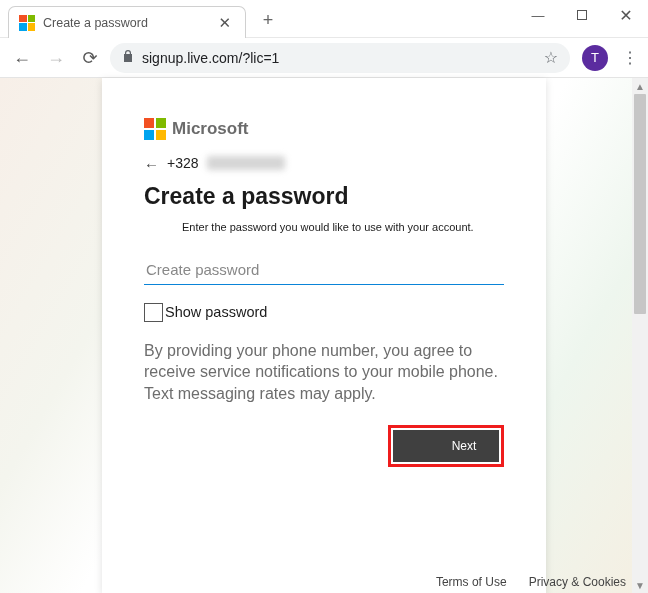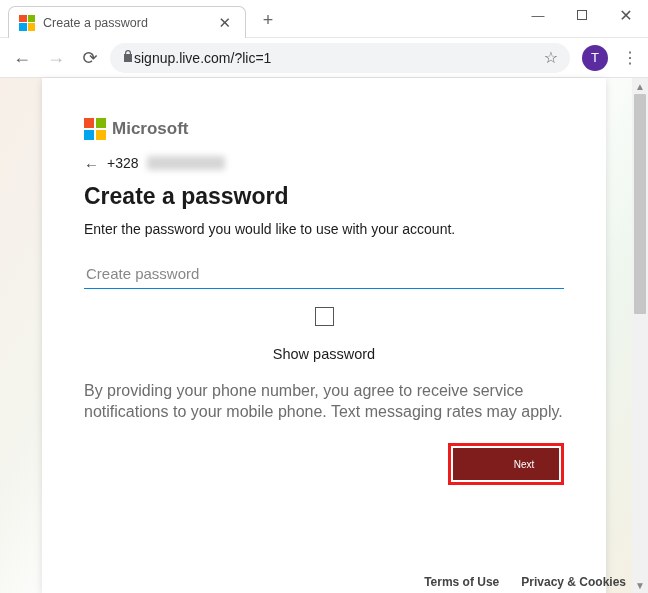--- a/index.html
+++ b/index.html
@@ -16,62 +16,62 @@
   .newtab { margin-top: 10px; margin-left: 10px; font-size: 18px; color: #666; width: 24px; text-align: center; }
   .win-controls { margin-left: auto; display: flex; }
   .win-controls div { width: 44px; height: 30px; display:flex; align-items:center; justify-content:center; color:#555; font-size:13px; }
   .win-controls .sq { border:1px solid #555; width:10px; height:10px; }
   .win-controls .x { font-size:16px; }
 
   
   .toolbar { height: 40px; display:flex; align-items:center; padding: 0 8px; gap: 6px; border-bottom: 1px solid #e4e4e4; }
   .navbtn { width:28px; height:28px; display:flex; align-items:center; justify-content:center; color:#5a5a5a; font-size:18px; border-radius:50%; }
   .navbtn.disabled { color:#bdbdbd; }
-  .omnibox { flex:1; height:30px; background:#f1f3f4; border-radius:15px; display:flex; align-items:center; padding:0 12px; gap:0; }
+  .omnibox { flex:1; height:30px; background:#f1f3f4; border-radius:15px; display:flex; align-items:center; padding:0 12px; gap:8px; }
   .lock { color:#5f6368; font-size:12px; }
   .url { font-size:14px; color:#202124; flex:1; }
   .star { color:#5f6368; font-size:16px; }
   .avatar { width:26px; height:26px; border-radius:50%; background:#5b2c9f; color:#fff; display:flex; align-items:center; justify-content:center; font-size:13px; margin:0 6px; }
   .kebab { width:20px; text-align:center; color:#5f6368; font-size:16px; }
 
   
   .viewport { position:relative; height: calc(593px - 78px); background: linear-gradient(120deg,#f7efe8 0%,#f4f5ee 25%,#ffffff 40%,#ffffff 60%,#eef6ee 78%,#f5efe2 100%); display:flex; justify-content:center; }
   .scrollbar-track { position:absolute; right:0; top:0; width:16px; height:100%; background:#f1f1f1; }
   .scrollbar-thumb { position:absolute; right:2px; top:16px; width:12px; height:220px; background:#c6c6c6; border-radius:1px; }
   .scrollbar-arrow { position:absolute; right:0; width:16px; height:16px; display:flex; align-items:center; justify-content:center; color:#888; font-size:10px; }
   .scrollbar-arrow.up{top:0;} .scrollbar-arrow.down{bottom:0;}
 
-  .card { width: 564px; background:#fff; box-shadow: 0 2px 8px rgba(0,0,0,0.12); margin-top:0; padding: 40px 42px 26px 42px; position:relative; }
+  .card { width: 444px; background:#fff; box-shadow: 0 2px 8px rgba(0,0,0,0.12); margin-top:0; padding: 40px 42px 26px 42px; position:relative; }
 
   .ms-logo { display:flex; align-items:center; gap:6px; margin-bottom:14px; }
   .ms-logo .sq4 { width:22px; height:22px; display:grid; grid-template-columns:1fr 1fr; grid-template-rows:1fr 1fr; gap:2px; }
   .ms-logo .sq4 span:nth-child(1){background:#f25022;} .ms-logo .sq4 span:nth-child(2){background:#7fba00;}
   .ms-logo .sq4 span:nth-child(3){background:#00a4ef;} .ms-logo .sq4 span:nth-child(4){background:#ffb900;}
   .ms-logo .brand { font-size:17px; color:#6b6b6b; font-weight:600; }
 
   .identity { display:flex; align-items:center; gap:8px; font-size:14px; color:#222; margin-bottom:12px; }
   .identity .arrow { font-size:15px; color:#444; }
   .identity .blur { display:inline-block; width:78px; height:14px; background:#d5d5d5; filter:blur(3px); border-radius:2px; vertical-align:middle; }
 
   .heading { font-size:23px; font-weight:600; color:#1b1b1b; margin-bottom:10px; }
-  .sub { font-size:14px; color:#1b1b1b; line-height:1.35; margin-bottom:22px; }
+  .sub { font-size:11px; color:#1b1b1b; line-height:1.35; margin-bottom:22px;margin-left:38px; }
 
   .pwd-input { width:100%; border:none; border-bottom:1.5px solid #0a84d8; padding:4px 2px 6px 2px; font-size:15px; color:#4d7c0f; outline:none; background:transparent; margin-bottom:18px; }
   .pwd-input::placeholder { color:#888; }
 
-  .show { display:flex; align-items:center; gap:20px; font-size:14.5px; color:#1b1b1b; margin-bottom:18px;flex-direction:column; }
+  .show { display:flex; align-items:center; gap:2px; font-size:14.5px; color:#1b1b1b; margin-bottom:18px; }
   .show .cb { width:19px; height:19px; border:1px solid #555; }
 
   .legal { font-size:16px; color:#6d6d6d; line-height:1.35; margin-bottom:20px; }
 
   .actions { display:flex; justify-content:flex-end; }
   .next-wrap { border:3px solid #ef1c1c; padding:2px; }
-  .next-btn { background:#7f1d1d; color:#fff; border:none; width:106px; height:32px; font-size:10px;padding-left:36px; }
+  .next-btn { background:#404040; color:#fff; border:none; width:106px; height:32px; font-size:12px;padding-left:36px; }
 
-  .footer-links { position:absolute; bottom:4px; right:22px; font-size:12px; color:#444; display:flex; gap:22px;font-weight:bold; }
+  .footer-links { position:absolute; bottom:4px; right:22px; font-size:12px; color:#444; display:flex; gap:22px; }
 </style>
 </head>
 <body>
 
 <div class="titlebar">
   <div class="tab">
     <span class="favicon">
         <span></span>
         <span></span>
         <span></span>

